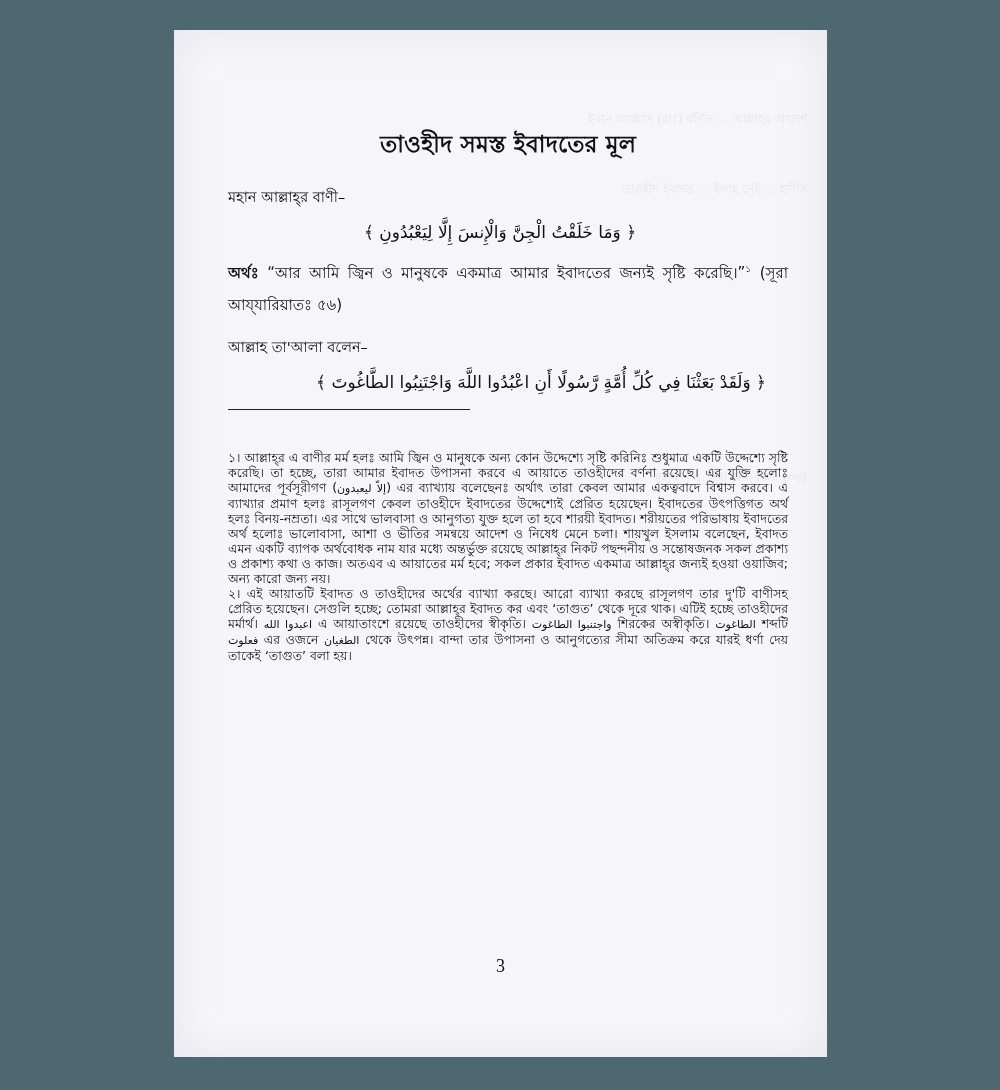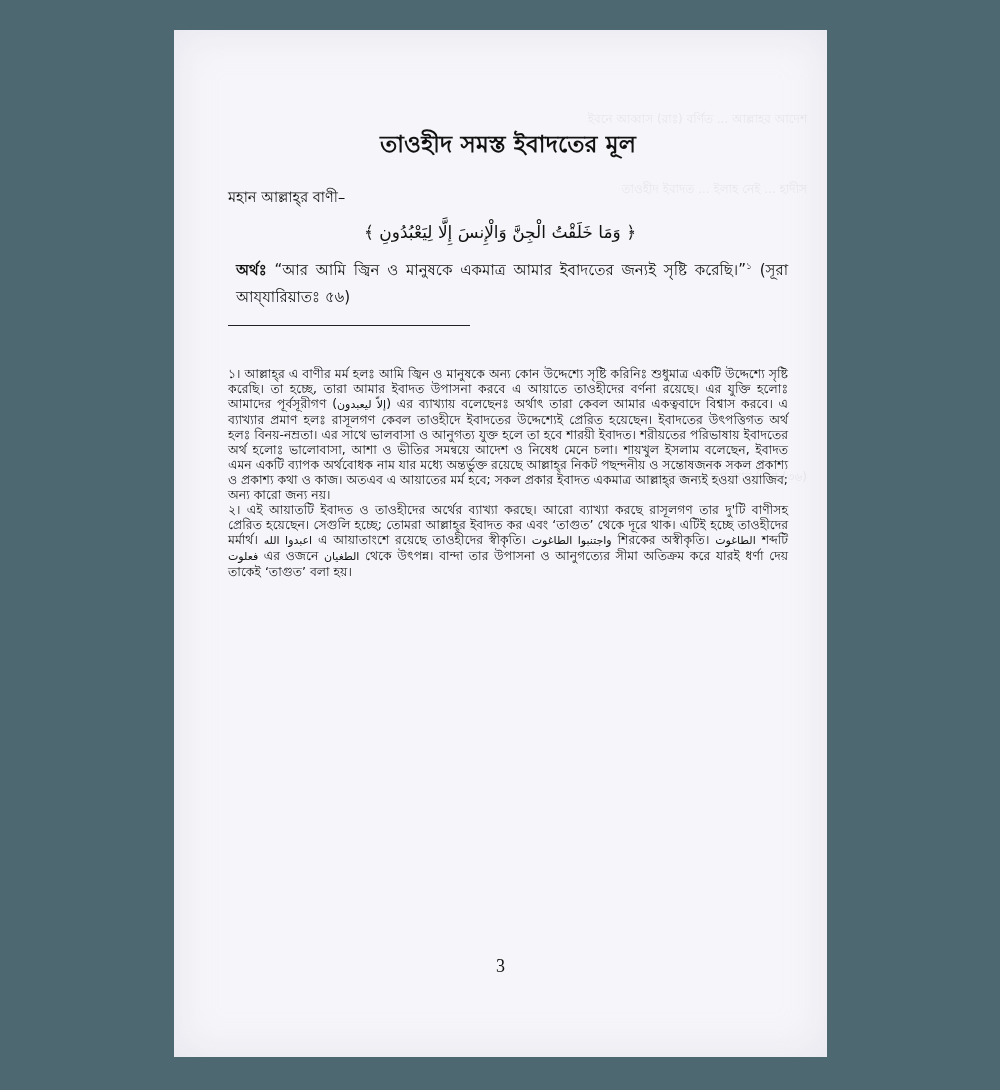--- a/index.html
+++ b/index.html
@@ -46,22 +46,22 @@
       direction: rtl;
       font-family: "DejaVu Sans", sans-serif;
       font-size: 17px;
       line-height: 34px;
       margin: 0 16px 4px 0;
     }
     .arabic.center { text-align: center; }
     .arabic.justify { text-align: right; padding-right: 6px; }
     .meaning {
       font-size: 15px;
-      line-height: 27px;
-      margin: 0 0 14px 8px;
+      line-height: 32px;
+      margin: 0 0 14px 0;
       text-align: justify;
     }
     .meaning .label { font-weight: bold; }
     .meaning sup { font-size: 9px; }
     .footnote-rule {
       width: 242px;
       height: 0;
       border-top: 1.5px solid #222;
       margin: 10px 0 8px 0;
     }
@@ -106,20 +106,22 @@
   <div class="page-inner">
     <h1 class="title">তাওহীদ সমস্ত ইবাদতের মূল</h1>
 
     <div>
       <p class="intro">মহান আল্লাহ্‌র বাণী–</p>
       <p class="arabic center">﴿ وَمَا خَلَقْتُ الْجِنَّ وَالْإِنسَ إِلَّا لِيَعْبُدُونِ ﴾</p>
       <p class="meaning"><span class="label">অর্থঃ</span><span> “আর আমি জ্বিন ও মানুষকে একমাত্র আমার ইবাদতের জন্যই সৃষ্টি করেছি।”</span><sup>১</sup><span> (সূরা আয্‌যারিয়াতঃ ৫৬)</span></p>
     </div>
 
     <div>
+      <p class="intro">আল্লাহ তা'আলা বলেন–</p>
+      <p class="arabic justify">﴿ وَلَقَدْ بَعَثْنَا فِي كُلِّ أُمَّةٍ رَّسُولًا أَنِ اعْبُدُوا اللَّهَ وَاجْتَنِبُوا الطَّاغُوتَ ﴾</p>
     </div>
 
     <div class="footnote-rule"></div>
 
     <div class="footnotes">
       <p><span>১। আল্লাহ্‌র এ বাণীর মর্ম হলঃ আমি জ্বিন ও মানুষকে অন্য কোন উদ্দেশ্যে সৃষ্টি করিনিঃ শুধুমাত্র একটি উদ্দেশ্যে সৃষ্টি করেছি। তা হচ্ছে, তারা আমার ইবাদত উপাসনা করবে এ আয়াতে তাওহীদের বর্ণনা রয়েছে। এর যুক্তি হলোঃ আমাদের পূর্বসূরীগণ (</span><span class="ar-inline">إلاّ ليعبدون</span><span>) এর ব্যাখ্যায় বলেছেনঃ অর্থাৎ তারা কেবল আমার একত্ববাদে বিশ্বাস করবে। এ ব্যাখ্যার প্রমাণ হলঃ রাসূলগণ কেবল তাওহীদে ইবাদতের উদ্দেশ্যেই প্রেরিত হয়েছেন। ইবাদতের উৎপত্তিগত অর্থ হলঃ বিনয়-নম্রতা। এর সাথে ভালবাসা ও আনুগত্য যুক্ত হলে তা হবে শারয়ী ইবাদত। শরীয়তের পরিভাষায় ইবাদতের অর্থ হলোঃ ভালোবাসা, আশা ও ভীতির সমন্বয়ে আদেশ ও নিষেধ মেনে চলা। শায়খুল ইসলাম বলেছেন, ইবাদত এমন একটি ব্যাপক অর্থবোধক নাম যার মধ্যে অন্তর্ভুক্ত রয়েছে আল্লাহ্‌র নিকট পছন্দনীয় ও সন্তোষজনক সকল প্রকাশ্য ও প্রকাশ্য কথা ও কাজ। অতএব এ আয়াতের মর্ম হবে; সকল প্রকার ইবাদত একমাত্র আল্লাহ্‌র জন্যই হওয়া ওয়াজিব; অন্য কারো জন্য নয়।</span></p>
       <p><span>২। এই আয়াতটি ইবাদত ও তাওহীদের অর্থের ব্যাখ্যা করছে। আরো ব্যাখ্যা করছে রাসূলগণ তার দু'টি বাণীসহ প্রেরিত হয়েছেন। সেগুলি হচ্ছে; তোমরা আল্লাহ্‌র ইবাদত কর এবং ‘তাগুত’ থেকে দূরে থাক। এটিই হচ্ছে তাওহীদের মর্মার্থ। </span><span class="ar-inline">اعبدوا الله</span><span> এ আয়াতাংশে রয়েছে তাওহীদের স্বীকৃতি। </span><span class="ar-inline">واجتنبوا الطاغوت</span><span>  শিরকের অস্বীকৃতি। </span><span class="ar-inline">الطاغوت</span><span> শব্দটি </span><span class="ar-inline">فعلوت</span><span> এর ওজনে </span><span class="ar-inline">الطغيان</span><span> থেকে উৎপন্ন। বান্দা তার উপাসনা ও আনুগত্যের সীমা অতিক্রম করে যারই ধর্ণা দেয় তাকেই ‘তাগুত’ বলা হয়।</span></p>
     </div>
   </div>
 

